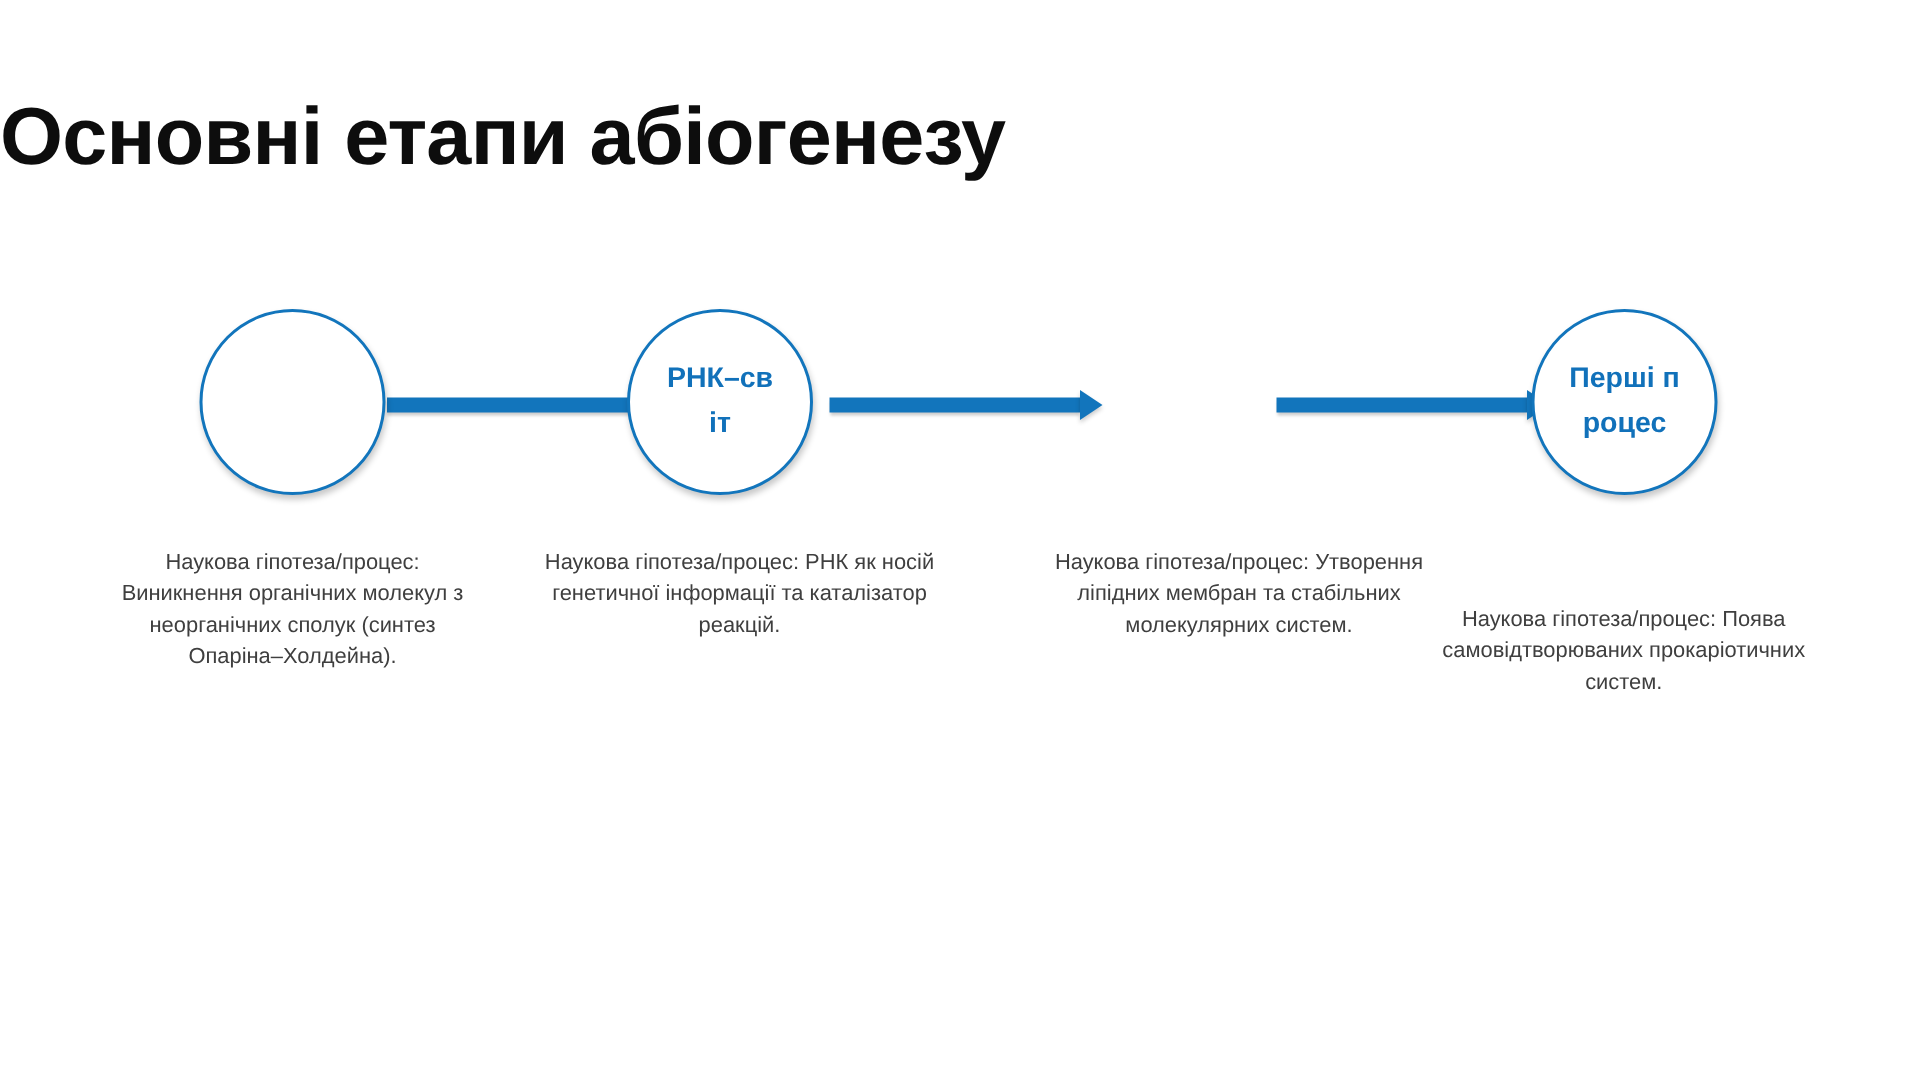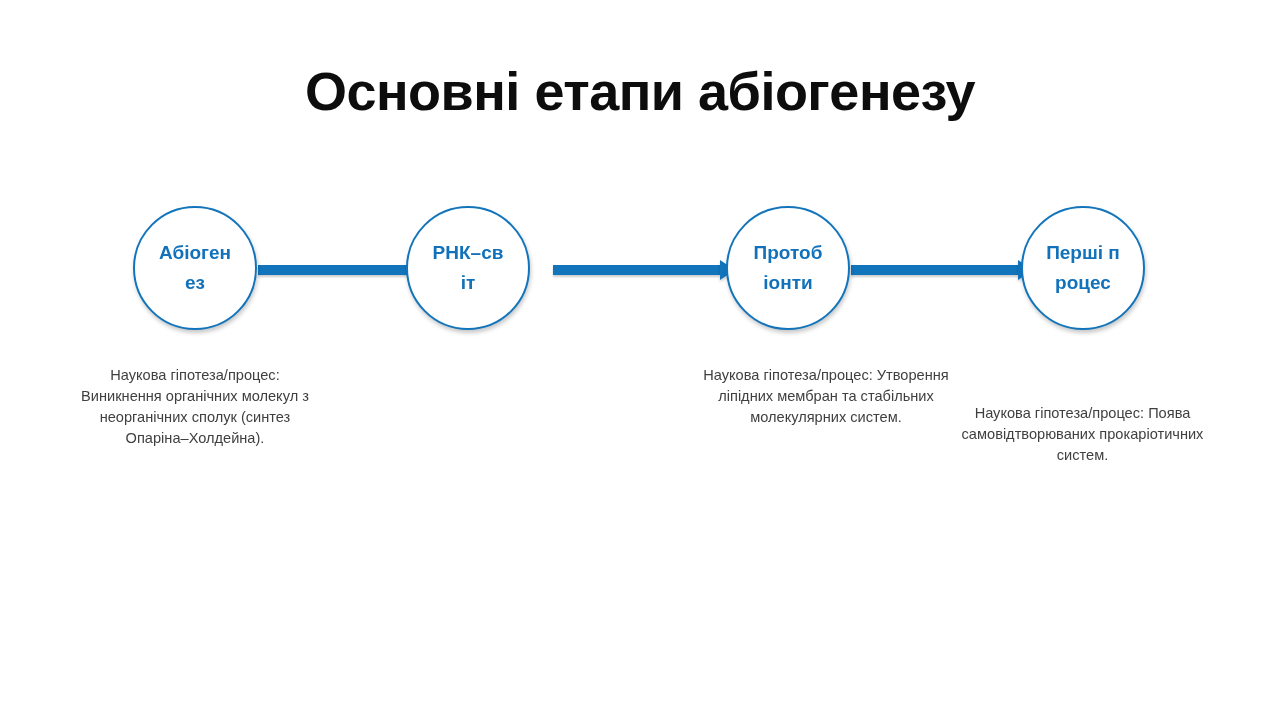--- a/index.html
+++ b/index.html
@@ -21,21 +21,21 @@
     inset: 0;
     background: #ffffff;
   }
 
   
   .slide-title {
     position: absolute;
     left: 0;
     top: 58px;
     width: 1280px;
-    text-align: center;
+    text-align: left;
     font-size: 54px;
     line-height: 66px;
     font-weight: 700;
     letter-spacing: -0.5px;
     color: #0d0d0d;
     white-space: nowrap;
   }
 
   
   .process-row {
@@ -149,39 +149,35 @@
       <div class="head"></div>
     </div>
 
     <div class="connector" style="left:851px; width:182px;">
       <div class="shaft" style="width:167px;"></div>
       <div class="head"></div>
     </div>
 
     <div class="node" style="left:75px;">
       <div class="node-circle"></div>
-      <div class="node-label">Абіогенез</div>
     </div>
 
-    <div class="node" style="left:348px;">
+    <div class="node" style="left:360px;">
       <div class="node-circle"></div>
       <div class="node-label">РНК–світ</div>
     </div>
 
-    <div class="node" style="left:668px;">
-      <div class="node-circle"></div>
-      <div class="node-label">Протобіонти</div>
-    </div>
 
     <div class="node" style="left:963px;">
       <div class="node-circle"></div>
       <div class="node-label">Перші процес</div>
     </div>
 
   </div>
 
   <div class="captions">
     <div class="caption" style="left:80px; width:230px;">Наукова гіпотеза/процес: Виникнення органічних молекул з неорганічних сполук (синтез Опаріна–Холдейна).</div>
+    <div class="caption" style="left:358px; width:270px;">Наукова гіпотеза/процес: РНК як носій генетичної інформації та каталізатор реакцій.</div>
     <div class="caption" style="left:694px; width:264px;">Наукова гіпотеза/процес: Утворення ліпідних мембран та стабільних молекулярних систем.</div>
     <div class="caption" style="left:955px; width:255px;margin-top:38px;">Наукова гіпотеза/процес: Поява самовідтворюваних прокаріотичних систем.</div>
   </div>
 
 </div>
 
 </body></html>

